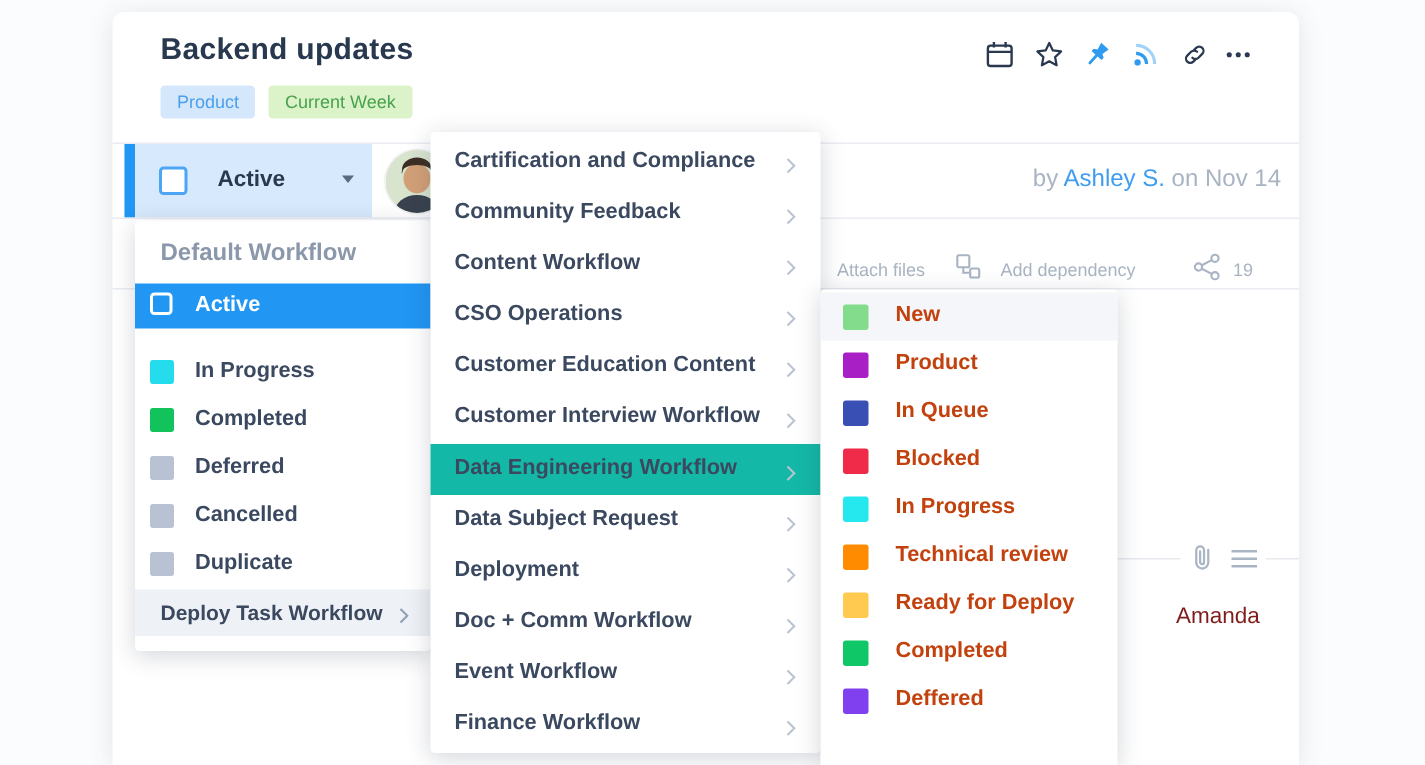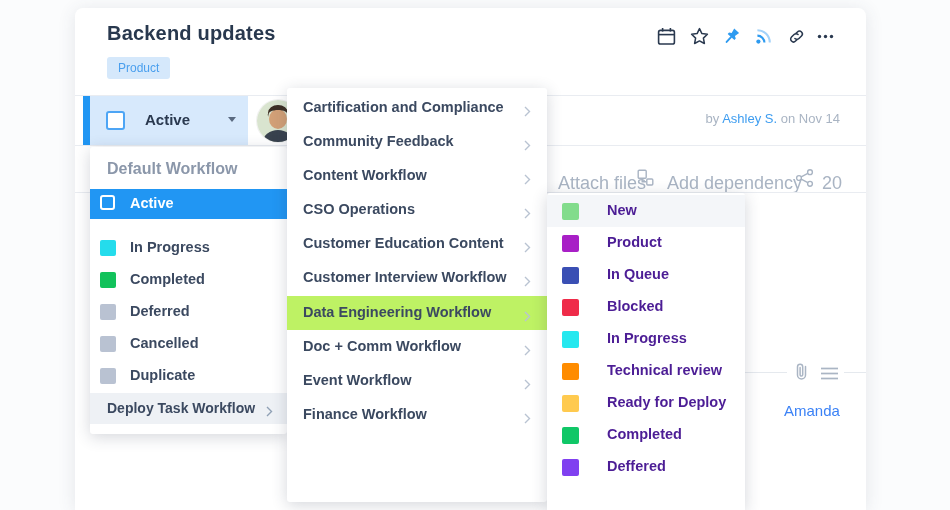--- a/index.html
+++ b/index.html
@@ -27,36 +27,36 @@
                 background:#d7e9fc; }
   .status-stripe { position:absolute; left:0; top:0; width:7px; height:49px; background:#2196f3; }
   .status-check { position:absolute; left:23px; top:15px; width:19px; height:19px;
                   background:#fff; border:2px solid #4da5f5; border-radius:3px; }
   .status-label { position:absolute; left:62px; top:15px; font-size:15px; font-weight:700; color:#2a394f; }
   .status-caret { position:absolute; left:145px; top:21px; width:0; height:0;
                   border-left:4.5px solid transparent; border-right:4.5px solid transparent;
                   border-top:5px solid #5a6a80; }
   .avatar { position:absolute; left:182px; top:92px; width:42px; height:42px; border-radius:50%;
             overflow:hidden; box-shadow:0 0 0 1px rgba(0,0,0,.06); }
-  .byline { position:absolute; right:26px; top:103px; font-size:13px; color:#a9b4c3; }
+  .byline { position:absolute; right:12px; top:103px; font-size:16px; color:#a9b4c3; }
   .byline a { color:#3e9df0; text-decoration:none; font-weight:400; cursor:pointer; }
 
   
-  .tb-row { position:absolute; top:156px; height:32px; font-size:18px; color:#a9b4c3; }
+  .tb-row { position:absolute; top:156px; height:32px; font-size:12px; color:#a9b4c3; }
   .tb-attach { left:483px; top:165px; position:absolute; cursor:pointer; }
   .tb-dep-icon { position:absolute; left:562px; top:161px; width:18px; height:18px; }
   .tb-dep { position:absolute; left:592px; top:165px; cursor:pointer; }
   .tb-share-icon { position:absolute; left:720px; top:160px; width:20px; height:20px; }
   .tb-count { position:absolute; left:747px; top:165px; }
 
   
   .seg { position:absolute; height:1px; background:#e5e9ee; top:364px; }
   .clip-icon { position:absolute; left:719px; top:354px; width:15px; height:20px; cursor:pointer; }
   .menu-icon { position:absolute; left:745px; top:358px; width:19px; height:13px; cursor:pointer; }
-  .comment-author { position:absolute; left:709px; top:394px; font-size:15px; color:#3b82f6; }
+  .comment-author { position:absolute; left:709px; top:394px; font-size:15px; color:#7f1d1d; }
 
   
   .popup { position:absolute; background:#fff; box-shadow:0 3px 16px rgba(40,52,76,.20); border-radius:3px;font-weight:bold; }
 
   .wf-panel { left:90px; top:147px; width:197px; height:287px; z-index:5; }
   .wf-header { position:absolute; left:17px; top:13px; font-size:16px; color:#8b97aa; }
   .wf-item { position:absolute; left:0; width:100%; height:30px; cursor:pointer; }
   .wf-item .sq { position:absolute; left:10px; top:7px; width:16px; height:16px; border-radius:2px; }
   .wf-item .lbl { position:absolute; left:40px; top:6px; font-size:14.5px; color:#3b4960; }
   .wf-item.selected { background:#2196f3; height:30px; }
@@ -65,39 +65,40 @@
               border:2px solid #fff; border-radius:3px; }
   .wf-footer { position:absolute; left:0; top:246px; width:100%; height:31px;
                background:#eef1f5; cursor:pointer; }
   .wf-footer .lbl { position:absolute; left:17px; top:7px; font-size:14px; color:#3b4960; }
   .wf-footer .chev { position:absolute; right:14px; top:10px; }
 
   .wf-menu { left:287px; top:88px; width:260px; height:414px; z-index:6; padding-top:3px; }
   .menu-item { position:relative; height:34.1px; cursor:pointer; }
   .menu-item .lbl { position:absolute; left:16px; top:8px; font-size:14.5px; color:#3b4960; }
   .menu-item .chev { position:absolute; right:16px; top:12px; }
-  .menu-item.hover { background:#bef264;text-align:right; }
+  .menu-item.hover { background:#14b8a6;text-align:right; }
 
   .sub-menu { left:547px; top:193px; width:198px; height:317px; z-index:7; padding-top:2px;
               border-radius:3px 3px 0 0; }
   .sub-item { position:relative; height:32px; cursor:pointer; }
   .sub-item .sq { position:absolute; left:15px; top:8px; width:17px; height:17px; border-radius:2px; }
-  .sub-item .lbl { position:absolute; left:60px; top:7px; font-size:14.5px; color:#4c1d95; }
+  .sub-item .lbl { position:absolute; left:50px; top:7px; font-size:14.5px; color:#c2410c; }
   .sub-item.hover { background:#f4f6f9; }
 </style>
 </head>
 <body>
 
 <div class="stage">
 
   <div class="card">
 
     <div class="page-title">Backend updates</div>
 
     <span class="tag product" style="background: rgb(213, 232, 251); color: rgb(74, 159, 238);">Product</span>
+    <span class="tag week" style="background: rgb(220, 243, 202); color: rgb(71, 162, 78);">Current Week</span>
 
     <span class="hicon" style="left:582px">
       <svg viewBox="0 0 19 19">
           <rect x="1.6" y="3.4" width="15.8" height="13.6" rx="1.8" fill="none" stroke="#2a394f" stroke-width="1.6"></rect>
           <line x1="1.6" y1="7.6" x2="17.4" y2="7.6" stroke="#2a394f" stroke-width="1.6"></line>
           <line x1="5.6" y1="1" x2="5.6" y2="4.6" stroke="#2a394f" stroke-width="1.6"></line>
           <line x1="13.4" y1="1" x2="13.4" y2="4.6" stroke="#2a394f" stroke-width="1.6"></line>
         </svg>
     </span>
     <span class="hicon" style="left:615px">
@@ -166,21 +167,21 @@
     <div class="tb-dep tb-row" style="position:absolute">Add dependency</div>
     <span class="tb-share-icon">
       <svg viewBox="0 0 20 20">
           <circle cx="4" cy="10" r="2.4" fill="none" stroke="#a9b4c3" stroke-width="1.4"></circle>
           <circle cx="15" cy="4.2" r="2.4" fill="none" stroke="#a9b4c3" stroke-width="1.4"></circle>
           <circle cx="15" cy="15.8" r="2.4" fill="none" stroke="#a9b4c3" stroke-width="1.4"></circle>
           <line x1="6.2" y1="8.8" x2="12.8" y2="5.4" stroke="#a9b4c3" stroke-width="1.4"></line>
           <line x1="6.2" y1="11.2" x2="12.8" y2="14.6" stroke="#a9b4c3" stroke-width="1.4"></line>
         </svg>
     </span>
-    <div class="tb-count tb-row" style="position:absolute">20</div>
+    <div class="tb-count tb-row" style="position:absolute">19</div>
 
     <div class="divider" style="top:184px"></div>
 
     <div class="seg" style="left:668px; width:44px"></div>
     <div class="seg" style="left:769px; width:22px"></div>
     <span class="clip-icon">
       <svg viewBox="0 0 15 20">
           <path d="M11.5 4.5 v8.5 a4 4 0 0 1 -8 0 V4.8 a2.6 2.6 0 0 1 5.2 0 v8 a1.3 1.3 0 0 1 -2.6 0 V5.5" fill="none" stroke="#aab5c4" stroke-width="1.5" stroke-linecap="round"></path>
         </svg>
     </span>
@@ -269,20 +270,32 @@
             <polyline points="1,1 5.5,5.5 1,10" fill="none" stroke="#b9c3d2" stroke-width="1.4"></polyline>
           </svg></span>
       </div>
     <div class="menu-item hover">
         <span class="lbl">Data Engineering Workflow</span>
         <span class="chev"><svg width="7" height="11" viewBox="0 0 7 11">
             <polyline points="1,1 5.5,5.5 1,10" fill="none" stroke="#b9c3d2" stroke-width="1.4"></polyline>
           </svg></span>
       </div>
     <div class="menu-item">
+        <span class="lbl">Data Subject Request</span>
+        <span class="chev"><svg width="7" height="11" viewBox="0 0 7 11">
+            <polyline points="1,1 5.5,5.5 1,10" fill="none" stroke="#b9c3d2" stroke-width="1.4"></polyline>
+          </svg></span>
+      </div>
+    <div class="menu-item">
+        <span class="lbl">Deployment</span>
+        <span class="chev"><svg width="7" height="11" viewBox="0 0 7 11">
+            <polyline points="1,1 5.5,5.5 1,10" fill="none" stroke="#b9c3d2" stroke-width="1.4"></polyline>
+          </svg></span>
+      </div>
+    <div class="menu-item">
         <span class="lbl">Doc + Comm Workflow</span>
         <span class="chev"><svg width="7" height="11" viewBox="0 0 7 11">
             <polyline points="1,1 5.5,5.5 1,10" fill="none" stroke="#b9c3d2" stroke-width="1.4"></polyline>
           </svg></span>
       </div>
     <div class="menu-item">
         <span class="lbl">Event Workflow</span>
         <span class="chev"><svg width="7" height="11" viewBox="0 0 7 11">
             <polyline points="1,1 5.5,5.5 1,10" fill="none" stroke="#b9c3d2" stroke-width="1.4"></polyline>
           </svg></span>

